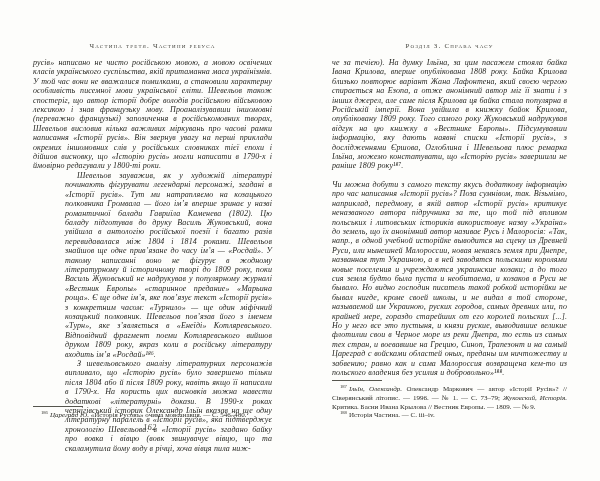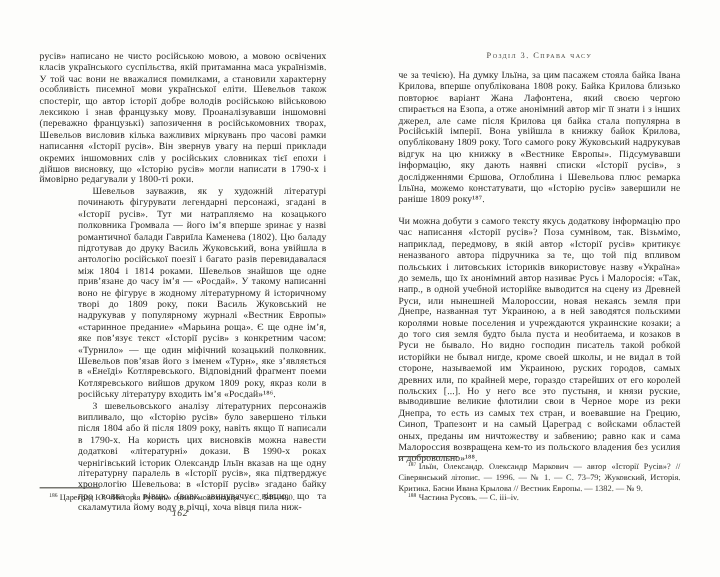--- a/index.html
+++ b/index.html
@@ -33,20 +33,21 @@
     white-space: nowrap;
   }
 
   .body-text p.para {
     margin: 0;
     font-size: 8px;
     line-height: 9.4px;
     text-align: justify;
     letter-spacing: 0.1px;
     word-spacing: 0.2px;
+    font-style: italic;
   }
   .body-text p.para.indent { text-indent: 12px; margin-left: 32px; }
   .body-text p.para.gap    { margin-top: 9px; }
 
   .footnote-block {
     position: absolute;
     left: 33px;
     right: 28px;
   }
   .page.left  .footnote-block { top: 406px; }
@@ -64,40 +65,41 @@
     line-height: 8.8px;
     text-align: justify;
     text-indent: 8px;
     color: #2c2c27;
   }
   .footnote-list p.footnote sup {
     font-size: 4.6px;
     line-height: 0;
     margin-right: 2px;
   }
-  .footnote-list .seg-italic { }
+  .footnote-list .seg-italic { font-style: italic; }
 
   .page-number {
     position: absolute;
     top: 423px;
     left: 0;
     width: 100%;
     text-align: center;
     font-size: 8px;
     font-style: italic;
     color: #3a3a33;
     letter-spacing: 0.5px;
   }
 </style>
 </head>
 <body>
 
 <div class="spread">
 
   <div class="page left">
+    <div class="running-head">Частина третя. Частини ребуса</div>
     <div class="body-text">
         <p class="para">русів» написано не чисто російською мовою, а мовою освічених класів українського суспільства, якій притаманна маса українізмів. У той час вони не вважалися помилками, а становили характерну особливість писемної мови української еліти. Шевельов також спостеріг, що автор історії добре володів російською військовою лексикою і знав французьку мову. Проаналізувавши іншомовні (переважно французькі) запозичення в російськомовних творах, Шевельов висловив кілька важливих міркувань про часові рамки написання «Історії русів». Він звернув увагу на перші приклади окремих іншомовних слів у російських словниках тієї епохи і дійшов висновку, що «Історію русів» могли написати в 1790-х і ймовірно редагували у 1800-ті роки.</p>
         <p class="para indent">Шевельов зауважив, як у художній літературі починають фігурувати легендарні персонажі, згадані в «Історії русів». Тут ми натрапляємо на козацького полковника Громвала — його ім’я вперше зринає у назві романтичної балади Гавриїла Каменева (1802). Цю баладу підготував до друку Василь Жуковський, вона увійшла в антологію російської поезії і багато разів перевидавалася між 1804 і 1814 роками. Шевельов знайшов ще одне прив’язане до часу ім’я — «Росдай». У такому написанні воно не фігурує в жодному літературному й історичному творі до 1809 року, поки Василь Жуковський не надрукував у популярному журналі «Вестник Европы» «старинное предание» «Марьина роща». Є ще одне ім’я, яке пов’язує текст «Історії русів» з конкретним часом: «Турнило» — ще один міфічний козацький полковник. Шевельов пов’язав його з іменем «Турн», яке з’являється в «Енеїді» Котляревського. Відповідний фрагмент поеми Котляревського вийшов друком 1809 року, якраз коли в російську літературу входить ім’я «Росдай»¹⁸⁶.</p>
         <p class="para indent">З шевельовського аналізу літературних персонажів випливало, що «Історію русів» було завершено тільки після 1804 або й після 1809 року, навіть якщо її написали в 1790-х. На користь цих висновків можна навести додаткові «літературні» докази. В 1990-х роках чернігівський історик Олександр Ільїн вказав на ще одну літературну паралель в «Історії русів», яка підтверджує хронологію Шевельова: в «Історії русів» згадано байку про вовка і вівцю (вовк звинувачує вівцю, що та скаламутила йому воду в річці, хоча вівця пила ниж-</p>
       </div>
     <div class="footnote-block">
       <div class="footnote-rule"></div>
       <div class="footnote-list">
           <p class="footnote"><sup>186</sup><span class="seg-italic">Цареград Ю. </span><span class="seg-roman">«Исторія Русовъ» очима мовознавця. — С. 546–480.</span></p>
         </div>
@@ -107,19 +109,19 @@
 
   <div class="page right">
     <div class="running-head">Розділ 3. Справа часу</div>
     <div class="body-text">
         <p class="para">че за течією). На думку Ільїна, за цим пасажем стояла байка Івана Крилова, вперше опублікована 1808 року. Байка Крилова близько повторює варіант Жана Лафонтена, який своєю чергою спирається на Езопа, а отже анонімний автор міг її знати і з інших джерел, але саме після Крилова ця байка стала популярна в Російській імперії. Вона увійшла в книжку байок Крилова, опубліковану 1809 року. Того самого року Жуковський надрукував відгук на цю книжку в «Вестнике Европы». Підсумувавши інформацію, яку дають наявні списки «Історії русів», з дослідженнями Єршова, Оглоблина і Шевельова плюс ремарка Ільїна, можемо констатувати, що «Історію русів» завершили не раніше 1809 року¹⁸⁷.</p>
         <p class="para gap">Чи можна добути з самого тексту якусь додаткову інформацію про час написання «Історії русів»? Поза сумнівом, так. Візьмімо, наприклад, передмову, в якій автор «Історії русів» критикує неназваного автора підручника за те, що той під впливом польських і литовських істориків використовує назву «Україна» до земель, що їх анонімний автор називає Русь і Малоросія: «Так, напр., в одной учебной исторійке выводится на сцену из Древней Руси, или нынешней Малороссии, новая некаясь земля при Днепре, названная тут Украиною, а в ней заводятся польскими королями новые поселения и учреждаются украинские козаки; а до того сия земля будто была пуста и необитаема, и козаков в Руси не бывало. Но видно господин писатель такой робкой исторійки не бывал нигде, кроме своей школы, и не видал в той стороне, называемой им Украиною, руских городов, самых древних или, по крайней мере, гораздо старейших от его королей польских [...]. Но у него все это пустыня, и князи руские, выводившие великие флотилии свои в Черное море из реки Днепра, то есть из самых тех стран, и воевавшие на Грецию, Синоп, Трапезонт и на самый Цареград с войсками областей оных, преданы им ничтожеству и забвению; равно как и сама Малороссия возвращена кем-то из польского владения без усилия и добровольно»¹⁸⁸.</p>
       </div>
     <div class="footnote-block">
       <div class="footnote-rule"></div>
       <div class="footnote-list">
-          <p class="footnote"><sup>187</sup><span class="seg-italic">Ільїн, Олександр. </span><span class="seg-roman">Олександр Маркович — автор «Історії Русів»? // Сіверянський літопис. — 1996. — № 1. — С. 73–79; </span><span class="seg-italic">Жуковский, Исторія. </span><span class="seg-roman">Критика. Басни Ивана Крылова // Вестник Европы. — 1382. — № 9.</span></p>
-          <p class="footnote"><sup>188</sup><span class="seg-roman">Частина Русовъ. — С. iii–iv.</span></p>
+          <p class="footnote"><sup>187</sup><span class="seg-italic">Ільїн, Олександр. </span><span class="seg-roman">Олександр Маркович — автор «Історії Русів»? // Сіверянський літопис. — 1996. — № 1. — С. 73–79; </span><span class="seg-italic">Жуковский, Исторія. </span><span class="seg-roman">Критика. Басни Ивана Крылова // Вестник Европы. — 1809. — № 9.</span></p>
+          <p class="footnote"><sup>188</sup><span class="seg-roman">Исторія Частина. — С. iii–iv.</span></p>
         </div>
     </div>
   </div>
 
 </div>
 
 </body></html>

